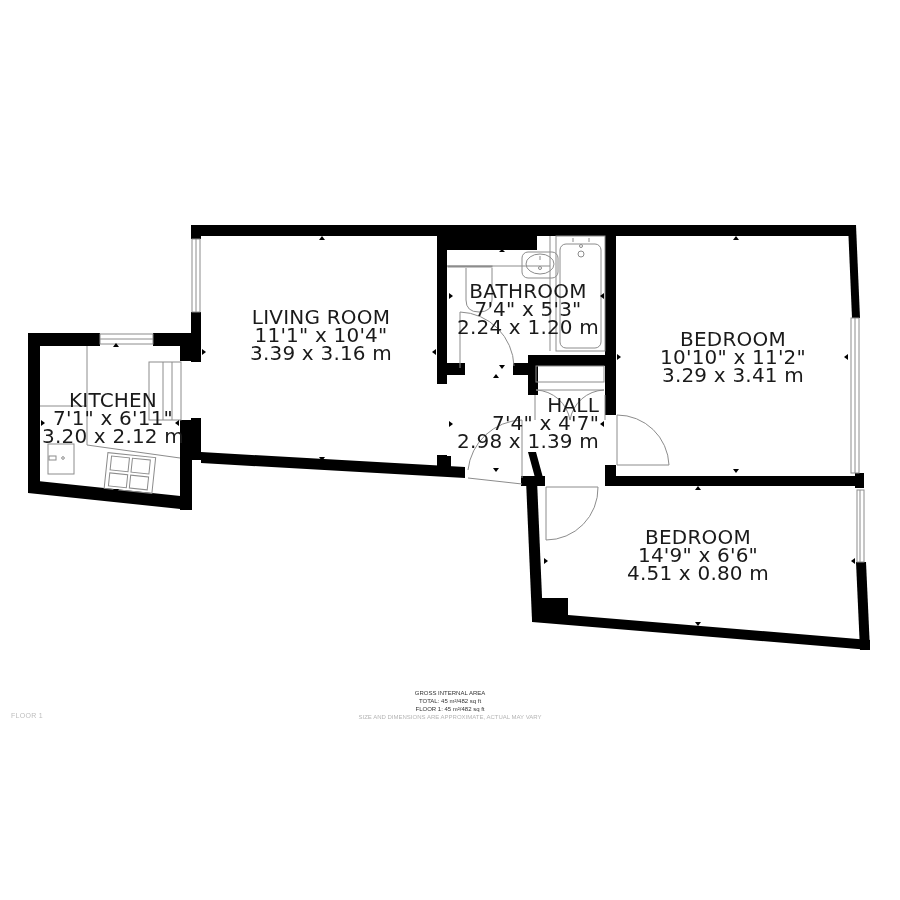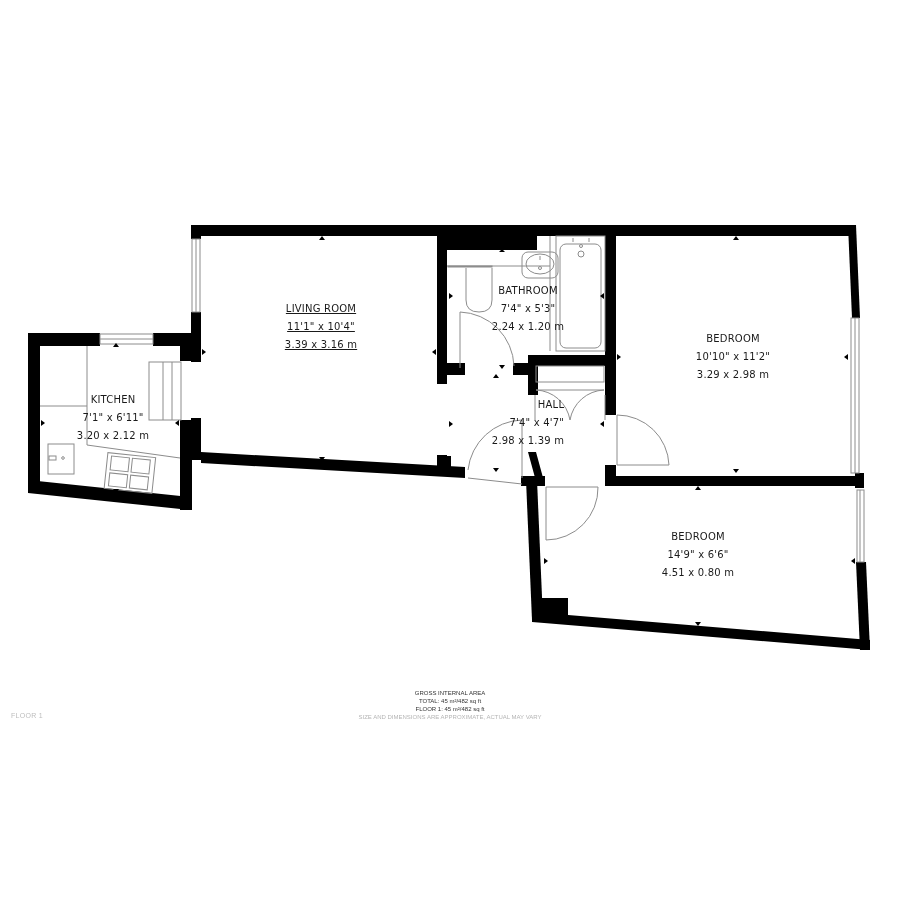--- a/index.html
+++ b/index.html
@@ -1,18 +1,18 @@
 <!DOCTYPE html>
 <html><head>
   <meta charset="utf-8">
   <style>
     html, body { margin: 0; padding: 0; background: #ffffff; }
     body { width: 900px; height: 900px; position: relative; overflow: hidden; font-family: "DejaVu Sans", sans-serif; }
     #plan { position: absolute; left: 0; top: 0; width: 900px; height: 900px; }
-    .room-label { position: absolute; text-align: center; color: #1a1a1a; font-size: 10px; line-height: 18px; letter-spacing: 0.2px; transform: translateX(-50%); white-space: nowrap; }
+    .room-label { position: absolute; text-align: center; color: #1a1a1a; font-size: 20px; line-height: 18px; letter-spacing: 0.2px; transform: translateX(-50%); white-space: nowrap; }
     .room-label span { display: block; }
     .legend { position: absolute; left: 450px; top: 689px; transform: translateX(-50%); text-align: center; font-family: "Liberation Sans", sans-serif; font-size: 6px; line-height: 8px; color: #333; white-space: nowrap; }
     .legend .disclaimer { color: #b5b5b5; }
     .floor-label { position: absolute; left: 11px; top: 712px; font-family: "Liberation Sans", sans-serif; font-size: 7px; color: #bdbdbd; letter-spacing: 0.3px; }
   </style>
 </head>
 <body>
 
 <svg id="plan" viewBox="0 0 900 900" xmlns="http://www.w3.org/2000/svg">
 
@@ -168,42 +168,42 @@
     <polygon points="493,468 496,472 499,468"></polygon>
   </g>
 </svg>
 
 <div class="room-label" style="left:113px; top:391px;text-align:center;">
   <span>KITCHEN</span>
   <span>7'1" x 6'11"</span>
   <span>3.20 x 2.12 m</span>
 </div>
 
-<div class="room-label" style="left:321px; top:300px;text-decoration:underline;">
+<div class="room-label" style="left:321px; top:308px;">
   <span>LIVING ROOM</span>
   <span>11'1" x 10'4"</span>
   <span>3.39 x 3.16 m</span>
 </div>
 
 <div class="room-label" style="left:528px; top:282px;">
   <span>BATHROOM</span>
   <span>7'4" x 5'3"</span>
   <span>2.24 x 1.20 m</span>
 </div>
 
 <div class="room-label" style="left:528px; top:396px;text-align:right;">
   <span>HALL</span>
   <span>7'4" x 4'7"</span>
   <span>2.98 x 1.39 m</span>
 </div>
 
 <div class="room-label" style="left:733px; top:330px;">
   <span>BEDROOM</span>
   <span>10'10" x 11'2"</span>
-  <span>3.29 x 2.98 m</span>
+  <span>3.29 x 3.41 m</span>
 </div>
 
 <div class="room-label" style="left:698px; top:528px;">
   <span>BEDROOM</span>
   <span>14'9" x 6'6"</span>
   <span>4.51 x 0.80 m</span>
 </div>
 
 <div class="legend">
   <div>GROSS INTERNAL AREA</div>

